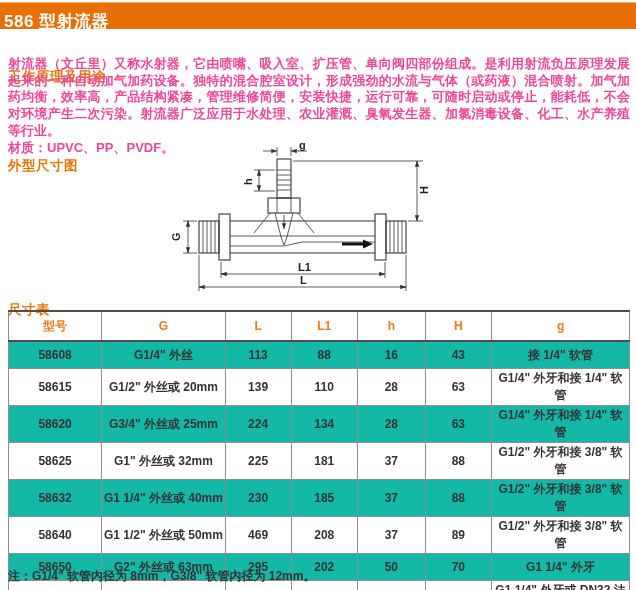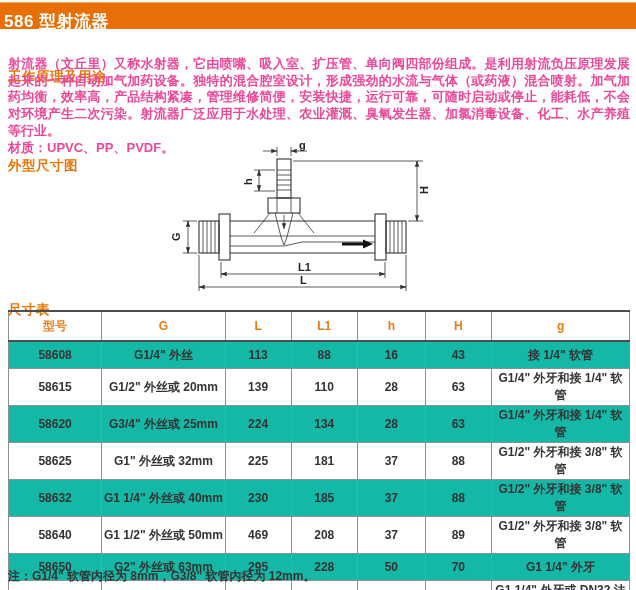--- a/index.html
+++ b/index.html
@@ -271,21 +271,21 @@
           <td>469</td>
           <td>208</td>
           <td>37</td>
           <td>89</td>
           <td>G1/2" 外牙和接 3/8" 软管</td>
         </tr>
         <tr class="alt">
           <td>58650</td>
           <td>G2" 外丝或 63mm</td>
           <td>295</td>
-          <td>228</td>
+          <td>202</td>
           <td>50</td>
           <td>70</td>
           <td>G1 1/4" 外牙</td>
         </tr>
         <tr>
           <td>58665</td>
           <td>G2 1/2" 或 DN65 法兰</td>
           <td>410</td>
           <td>310</td>
           <td>36</td>

